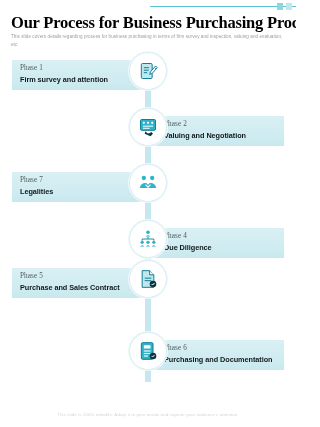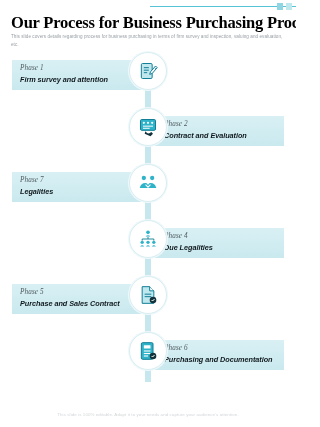--- a/index.html
+++ b/index.html
@@ -72,21 +72,20 @@
     height: 312px;
     background: #c7e7ee;
   }
 
   
   .row {
     position: absolute;
     left: 0;
     width: 296px;
     height: 46px;
-    font-style: italic;
   }
   .row .bar {
     position: absolute;
     top: 8px;
     height: 30px;
     background: linear-gradient(180deg, #d9f0f4 0%, #c9e9ef 100%);
   }
   .row.left .bar  { left: 12px;  width: 137px; }
   .row.right .bar { right: 12px; width: 137px; }
 
@@ -169,21 +168,21 @@
       <line x1="7" y1="14" x2="11" y2="14" stroke="#127f96" stroke-width="1.2"></line>
       <path d="M15 13 L21 6 L23 8 L17 15 L14 16 Z" fill="#fff" stroke="#127f96" stroke-width="1.2"></path>
       <path d="M19.5 7.5 L21.5 9.5" stroke="#2fb3c9" stroke-width="1.2"></path>
     </svg>
           </div>
         </div>
         <div class="row right" style="top: 56px;">
           <div class="bar"></div>
      <div class="txt">
        <div class="ph">Phase 2</div>
-       <div class="lbl">Contract and Evaluation</div>
+       <div class="lbl">Valuing and Negotiation</div>
      </div>
      <div class="marker">
             <svg width="20" height="20" viewBox="0 0 24 24">
       <rect x="3" y="3" width="18" height="13" rx="1.5" fill="#2fb3c9" stroke="#127f96" stroke-width="1.2"></rect>
       <circle cx="7" cy="7" r="1.3" fill="#fff"></circle>
       <circle cx="12" cy="7" r="1.3" fill="#fff"></circle>
       <circle cx="17" cy="7" r="1.3" fill="#fff"></circle>
       <line x1="6" y1="11" x2="18" y2="11" stroke="#fff" stroke-width="1.2"></line>
       <line x1="6" y1="13.5" x2="14" y2="13.5" stroke="#fff" stroke-width="1.2"></line>
       <path d="M9 17 q3 5 7 1 l2 2 -3 3 -7 -3 z" fill="#12323c"></path>
@@ -202,40 +201,40 @@
       <circle cx="17" cy="6" r="2.6" fill="#2fb3c9"></circle>
       <path d="M2 18 q2-7 8-6 l2 2 2-2 q6-1 8 6 z" fill="#2fb3c9"></path>
       <path d="M9 14 l3 3 3-3" fill="none" stroke="#fff" stroke-width="1.3"></path>
     </svg>
           </div>
         </div>
         <div class="row right" style="top: 168px;">
           <div class="bar"></div>
      <div class="txt">
        <div class="ph">Phase 4</div>
-       <div class="lbl">Due Legalities</div>
+       <div class="lbl">Due Diligence</div>
      </div>
      <div class="marker">
             <svg width="20" height="20" viewBox="0 0 24 24">
       <circle cx="12" cy="4" r="2.2" fill="#2fb3c9"></circle>
       <path d="M9 9 q3-3 6 0 z" fill="#2fb3c9"></path>
       <line x1="12" y1="9.5" x2="12" y2="12" stroke="#127f96" stroke-width="1.1"></line>
       <line x1="5" y1="12" x2="19" y2="12" stroke="#127f96" stroke-width="1.1"></line>
       <line x1="5" y1="12" x2="5" y2="14" stroke="#127f96" stroke-width="1.1"></line>
       <line x1="19" y1="12" x2="19" y2="14" stroke="#127f96" stroke-width="1.1"></line>
       <circle cx="5" cy="16" r="2" fill="#2fb3c9"></circle>
       <circle cx="12" cy="16" r="2" fill="#2fb3c9"></circle>
       <circle cx="19" cy="16" r="2" fill="#2fb3c9"></circle>
       <path d="M2.5 21 q2.5-3 5 0 z" fill="#2fb3c9"></path>
       <path d="M9.5 21 q2.5-3 5 0 z" fill="#2fb3c9"></path>
       <path d="M16.5 21 q2.5-3 5 0 z" fill="#2fb3c9"></path>
     </svg>
           </div>
         </div>
-        <div class="row left" style="top: 224px;">
+        <div class="row left" style="top: 208px;">
           <div class="bar"></div>
      <div class="txt">
        <div class="ph">Phase 5</div>
        <div class="lbl">Purchase and Sales Contract</div>
      </div>
      <div class="marker">
             <svg width="20" height="20" viewBox="0 0 24 24">
       <path d="M5 2 h9 l5 5 v15 H5 z" fill="#bfe7ee" stroke="#127f96" stroke-width="1.2"></path>
       <path d="M14 2 v5 h5" fill="#fff" stroke="#127f96" stroke-width="1.2"></path>
       <line x1="8" y1="11" x2="16" y2="11" stroke="#127f96" stroke-width="1.2"></line>

